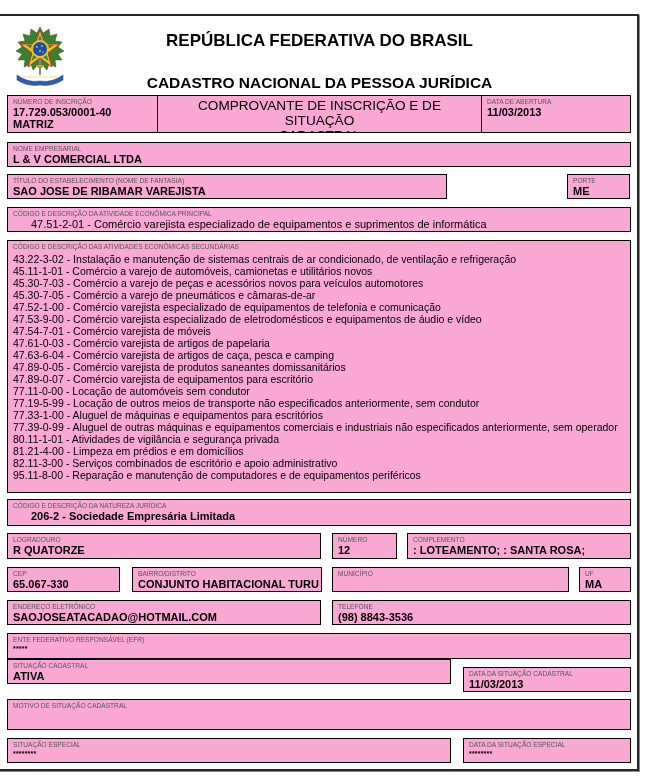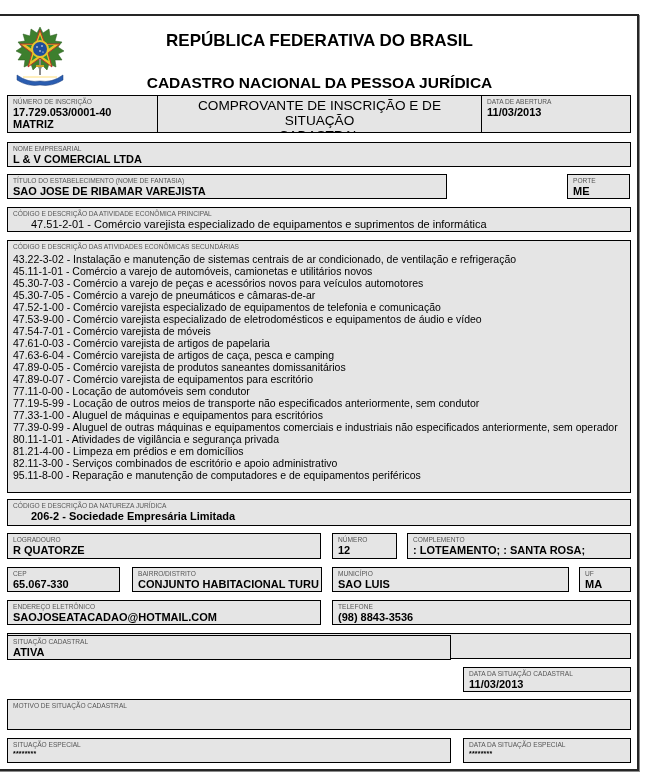--- a/index.html
+++ b/index.html
@@ -6,21 +6,21 @@
   body { width: 657px; height: 776px; position: relative; overflow: hidden;
          font-family: "Liberation Sans", sans-serif; color: #000; }
   .frame { position: absolute; left: -2px; top: 14px; width: 641px; height: 757px;
            border: 2px solid #262626; box-sizing: border-box; box-shadow: 1px 1px 0 #8a8a8a; }
   .emblem { position: absolute; left: 13px; top: 25px; width: 54px; height: 62px; }
   .title1 { position: absolute; left: 0; width: 639px; top: 32px; text-align: center;
             font-size: 17px; line-height: 18px; font-weight: bold; }
   .title2 { position: absolute; left: 0; width: 639px; top: 74px; text-align: center;
             font-size: 15.5px; line-height: 17px; font-weight: bold; }
   .box { position: absolute; border: 1px solid #000; box-sizing: border-box;
-         padding: 2px 5px 0 5px; background: #e5e5e5; overflow: hidden; }
+         padding: 2px 5px 0 5px; background: #f9a8d4; overflow: hidden; }
   .lbl { display: block; font-size: 6.6px; line-height: 8px; color: #555; white-space: nowrap;
          text-transform: uppercase; }
   .val { display: block; font-size: 11px; line-height: 12px; font-weight: bold; white-space: nowrap; }
   .val-n { display: block; font-size: 11px; line-height: 12px; white-space: nowrap; margin-left: 18px; }
   .mask { display: block; font-size: 7px; line-height: 9px; font-weight: bold; letter-spacing: 0.2px; }
   .doc-title { text-align: center; font-size: 13.6px; line-height: 15px; padding-top: 2px; }
   .doc-title span { display: block; }
   ul.acts { list-style: none; margin: 2px 0 0 0; padding: 0; }
   ul.acts li { font-size: 10.5px; line-height: 12px; }
 </style>
@@ -133,42 +133,41 @@
 <div class="box" style="left:7px; top:567px; width:113px; height:25px;">
   <span class="lbl">CEP</span>
   <span class="val">65.067-330</span>
 </div>
 <div class="box" style="left:132px; top:567px; width:190px; height:25px;">
   <span class="lbl">BAIRRO/DISTRITO</span>
   <span class="val">CONJUNTO HABITACIONAL TURU</span>
 </div>
 <div class="box" style="left:332px; top:567px; width:237px; height:25px;">
   <span class="lbl">MUNICÍPIO</span>
-  <span class="val">SAO LUIS</span>
 </div>
 <div class="box" style="left:579px; top:567px; width:52px; height:25px;">
   <span class="lbl">UF</span>
   <span class="val">MA</span>
 </div>
 
 <div class="box" style="left:7px; top:600px; width:314px; height:25px;">
   <span class="lbl">ENDEREÇO ELETRÔNICO</span>
   <span class="val">SAOJOSEATACADAO@HOTMAIL.COM</span>
 </div>
 <div class="box" style="left:332px; top:600px; width:299px; height:25px;">
   <span class="lbl">TELEFONE</span>
   <span class="val">(98) 8843-3536</span>
 </div>
 
 <div class="box" style="left:7px; top:633px; width:624px; height:26px;">
   <span class="lbl">ENTE FEDERATIVO RESPONSÁVEL (EFR)</span>
   <span class="mask">*****</span>
 </div>
 
-<div class="box" style="left:7px; top:635px; width:444px; height:25px;">
+<div class="box" style="left:7px; top:659px; width:444px; height:25px;">
   <span class="lbl">SITUAÇÃO CADASTRAL</span>
   <span class="val">ATIVA</span>
 </div>
 <div class="box" style="left:463px; top:667px; width:168px; height:25px;">
   <span class="lbl">DATA DA SITUAÇÃO CADASTRAL</span>
   <span class="val">11/03/2013</span>
 </div>
 
 <div class="box" style="left:7px; top:699px; width:624px; height:31px;">
   <span class="lbl">MOTIVO DE SITUAÇÃO CADASTRAL</span>

